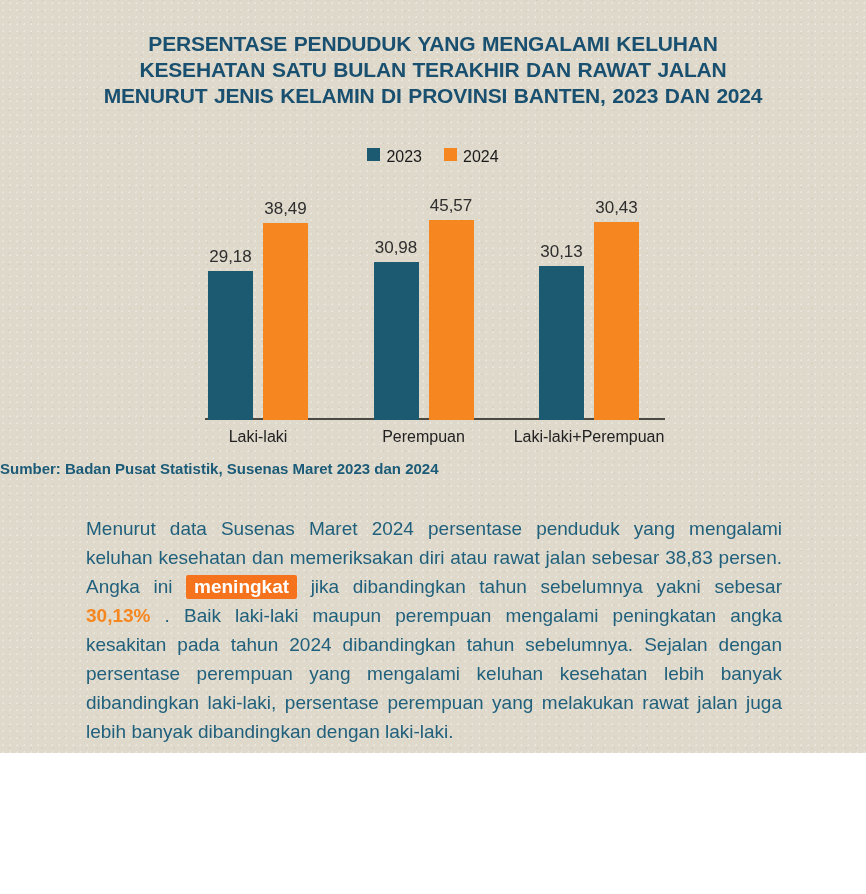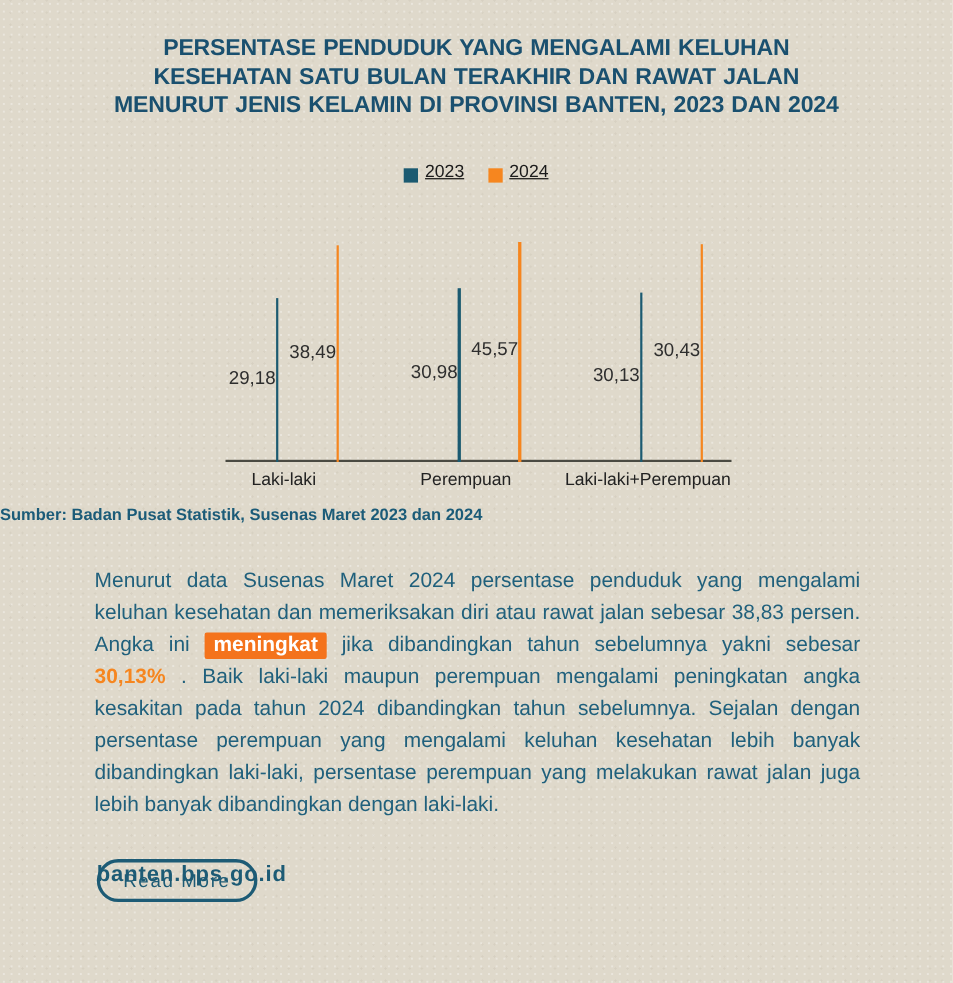--- a/index.html
+++ b/index.html
@@ -2,21 +2,21 @@
 <html><head>
 <meta charset="utf-8">
 <style>
   * { margin: 0; padding: 0; box-sizing: border-box; }
   html, body { width: 866px; height: 894px; }
   body { font-family: "Liberation Sans", sans-serif; }
 
   #canvas {
     position: relative;
     width: 866px;
-    height: 894px;
+    height: 753px;
     overflow: hidden;
     background-color: #DFD9CB;
     background-image:
       radial-gradient(rgba(255,255,255,0.35) 1px, transparent 1px),
       radial-gradient(rgba(120,110,90,0.08) 1px, transparent 1px);
     background-size: 7px 7px, 11px 11px;
     background-position: 0 0, 4px 6px;
   }
 
   
@@ -36,41 +36,42 @@
   
   .legend {
     position: absolute;
     top: 148px; left: 0;
     width: 866px;
     display: flex;
     justify-content: center;
     align-items: center;
     gap: 22px;
   }
-  .legend-item { display: flex; align-items: flex-end; gap: 6px; text-decoration: underline; }
+  .legend-item { display: flex; align-items: flex-start; gap: 6px; }
   .legend-swatch { width: 13px; height: 13px; display: inline-block; }
   .legend-label { font-size: 16px; color: #1b1b1b; }
 
   
   .chart {
     position: absolute;
     top: 190px; left: 0;
     width: 866px; height: 230px;
   }
   .bar-group {
     position: absolute;
     bottom: 0;
     width: 100px;
     display: flex;
     gap: 10px;
     align-items: flex-end;
   }
   .bar-col {
     width: 45px;
     display: flex;
+    flex-direction: column;
     justify-content: flex-end;
     align-items: center;
   }
   .bar-value {
     font-size: 17px;
     color: #2e2e2e;
     margin-bottom: 4px;
     white-space: nowrap;
   }
   .bar-rect { width: 45px; }

